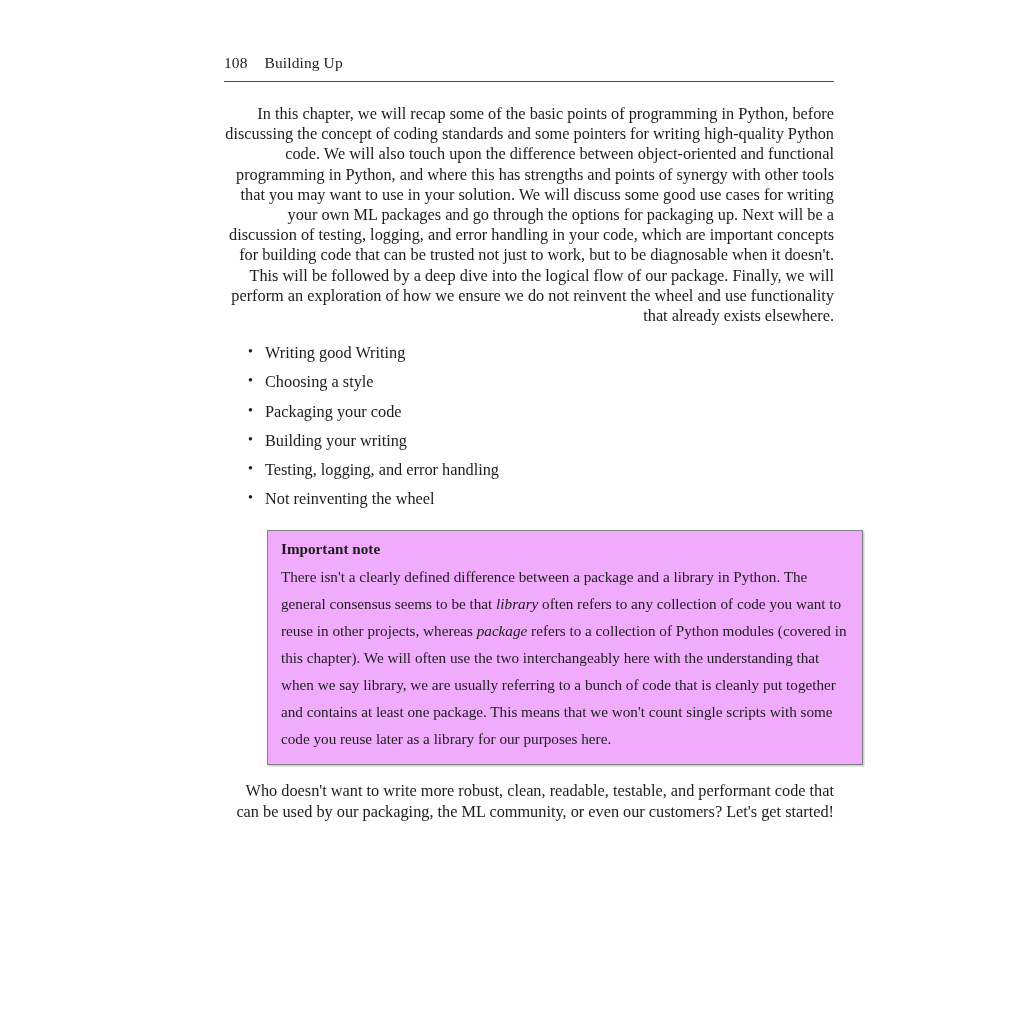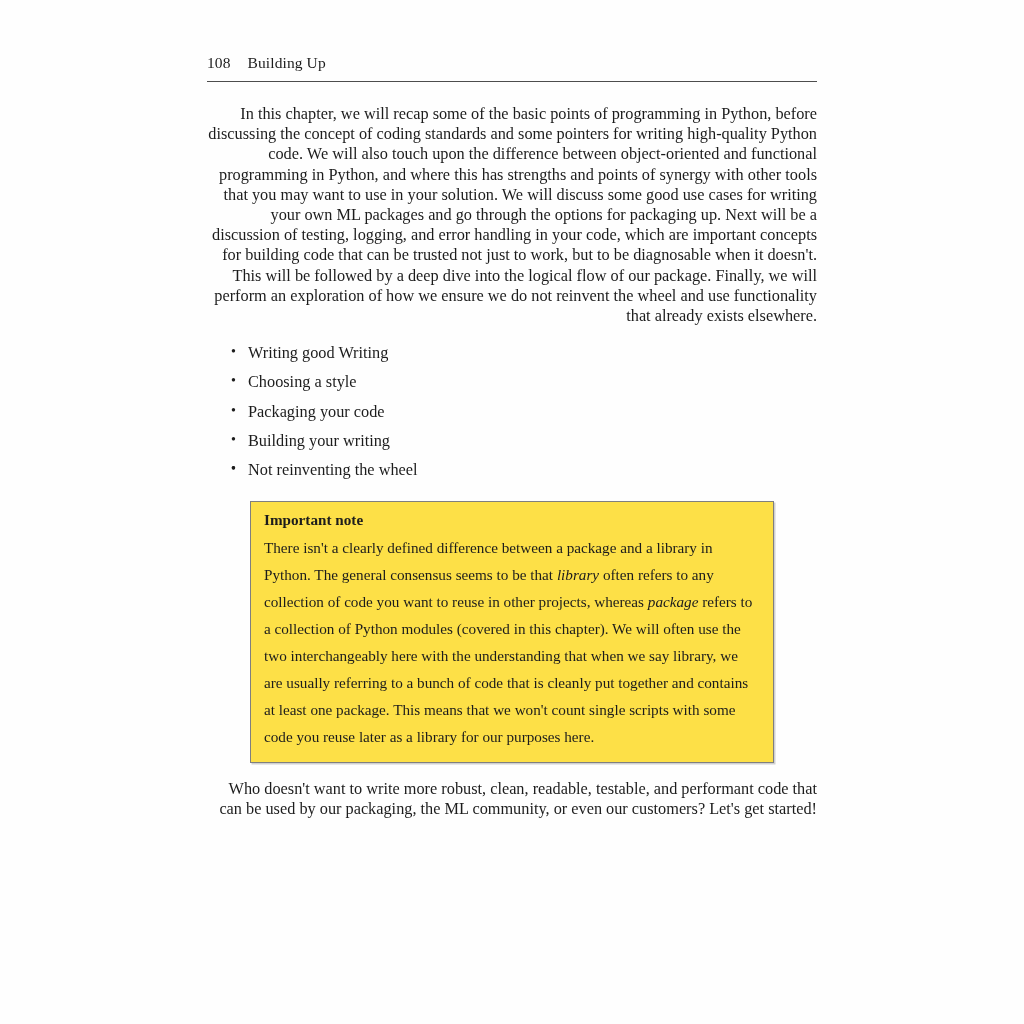--- a/index.html
+++ b/index.html
@@ -11,21 +11,21 @@
     position: relative;
     width: 1024px;
     height: 1024px;
     background: #fefefe;
     font-family: "Liberation Serif", "DejaVu Serif", serif;
     color: #1c1c1c;
     overflow: hidden;
   }
   .content {
     position: absolute;
-    left: 207px;
+    left: 224px;
     top: 54px;
     width: 610px;
   }
   .page-header {
     display: flex;
     align-items: baseline;
     font-size: 15.5px;
     padding-bottom: 9px;
     border-bottom: 1px solid #4d4d4d;
     letter-spacing: 0.1px;
@@ -56,25 +56,25 @@
   }
   .bullet {
     position: absolute;
     left: 24px;
     top: -1px;
     font-size: 14px;
   }
   .note-box {
     box-sizing: border-box;
     margin: 21px 0 16px 43px;
-    width: 524px;
+    width: 596px;
     border: 1px solid #7f7f7f;
     box-shadow: 1.5px 1.5px 0 rgba(0,0,0,0.18);
     padding: 9px 13px 12px 13px;
-    background: #fde047;
+    background: #f0abfc;
   }
   .note-title {
     font-size: 15.2px;
     font-weight: bold;
     margin: 0 0 5px 0;
   }
   .note-body {
     font-size: 15.2px;
     line-height: 27px;
     margin: 0;
@@ -112,20 +112,21 @@
       <li>
         <span class="bullet">•</span>
         <span>Packaging your code</span>
       </li>
       <li>
         <span class="bullet">•</span>
         <span>Building your writing</span>
       </li>
       <li>
         <span class="bullet">•</span>
+        <span>Testing, logging, and error handling</span>
       </li>
       <li>
         <span class="bullet">•</span>
         <span>Not reinventing the wheel</span>
       </li>
     </ul>
 
     <div class="note-box">
       <p class="note-title">Important note</p>
       <p class="note-body"><span>There isn't a clearly defined difference between a package and a library in Python. The general consensus seems to be that </span><span class="italic-term">library</span><span> often refers to any collection of code you want to reuse in other projects, whereas </span><span class="italic-term">package</span><span> refers to a collection of Python modules (covered in this chapter). We will often use the two interchangeably here with the understanding that when we say library, we are usually referring to a bunch of code that is cleanly put together and contains at least one package. This means that we won't count single scripts with some code you reuse later as a library for our purposes here.</span></p>

